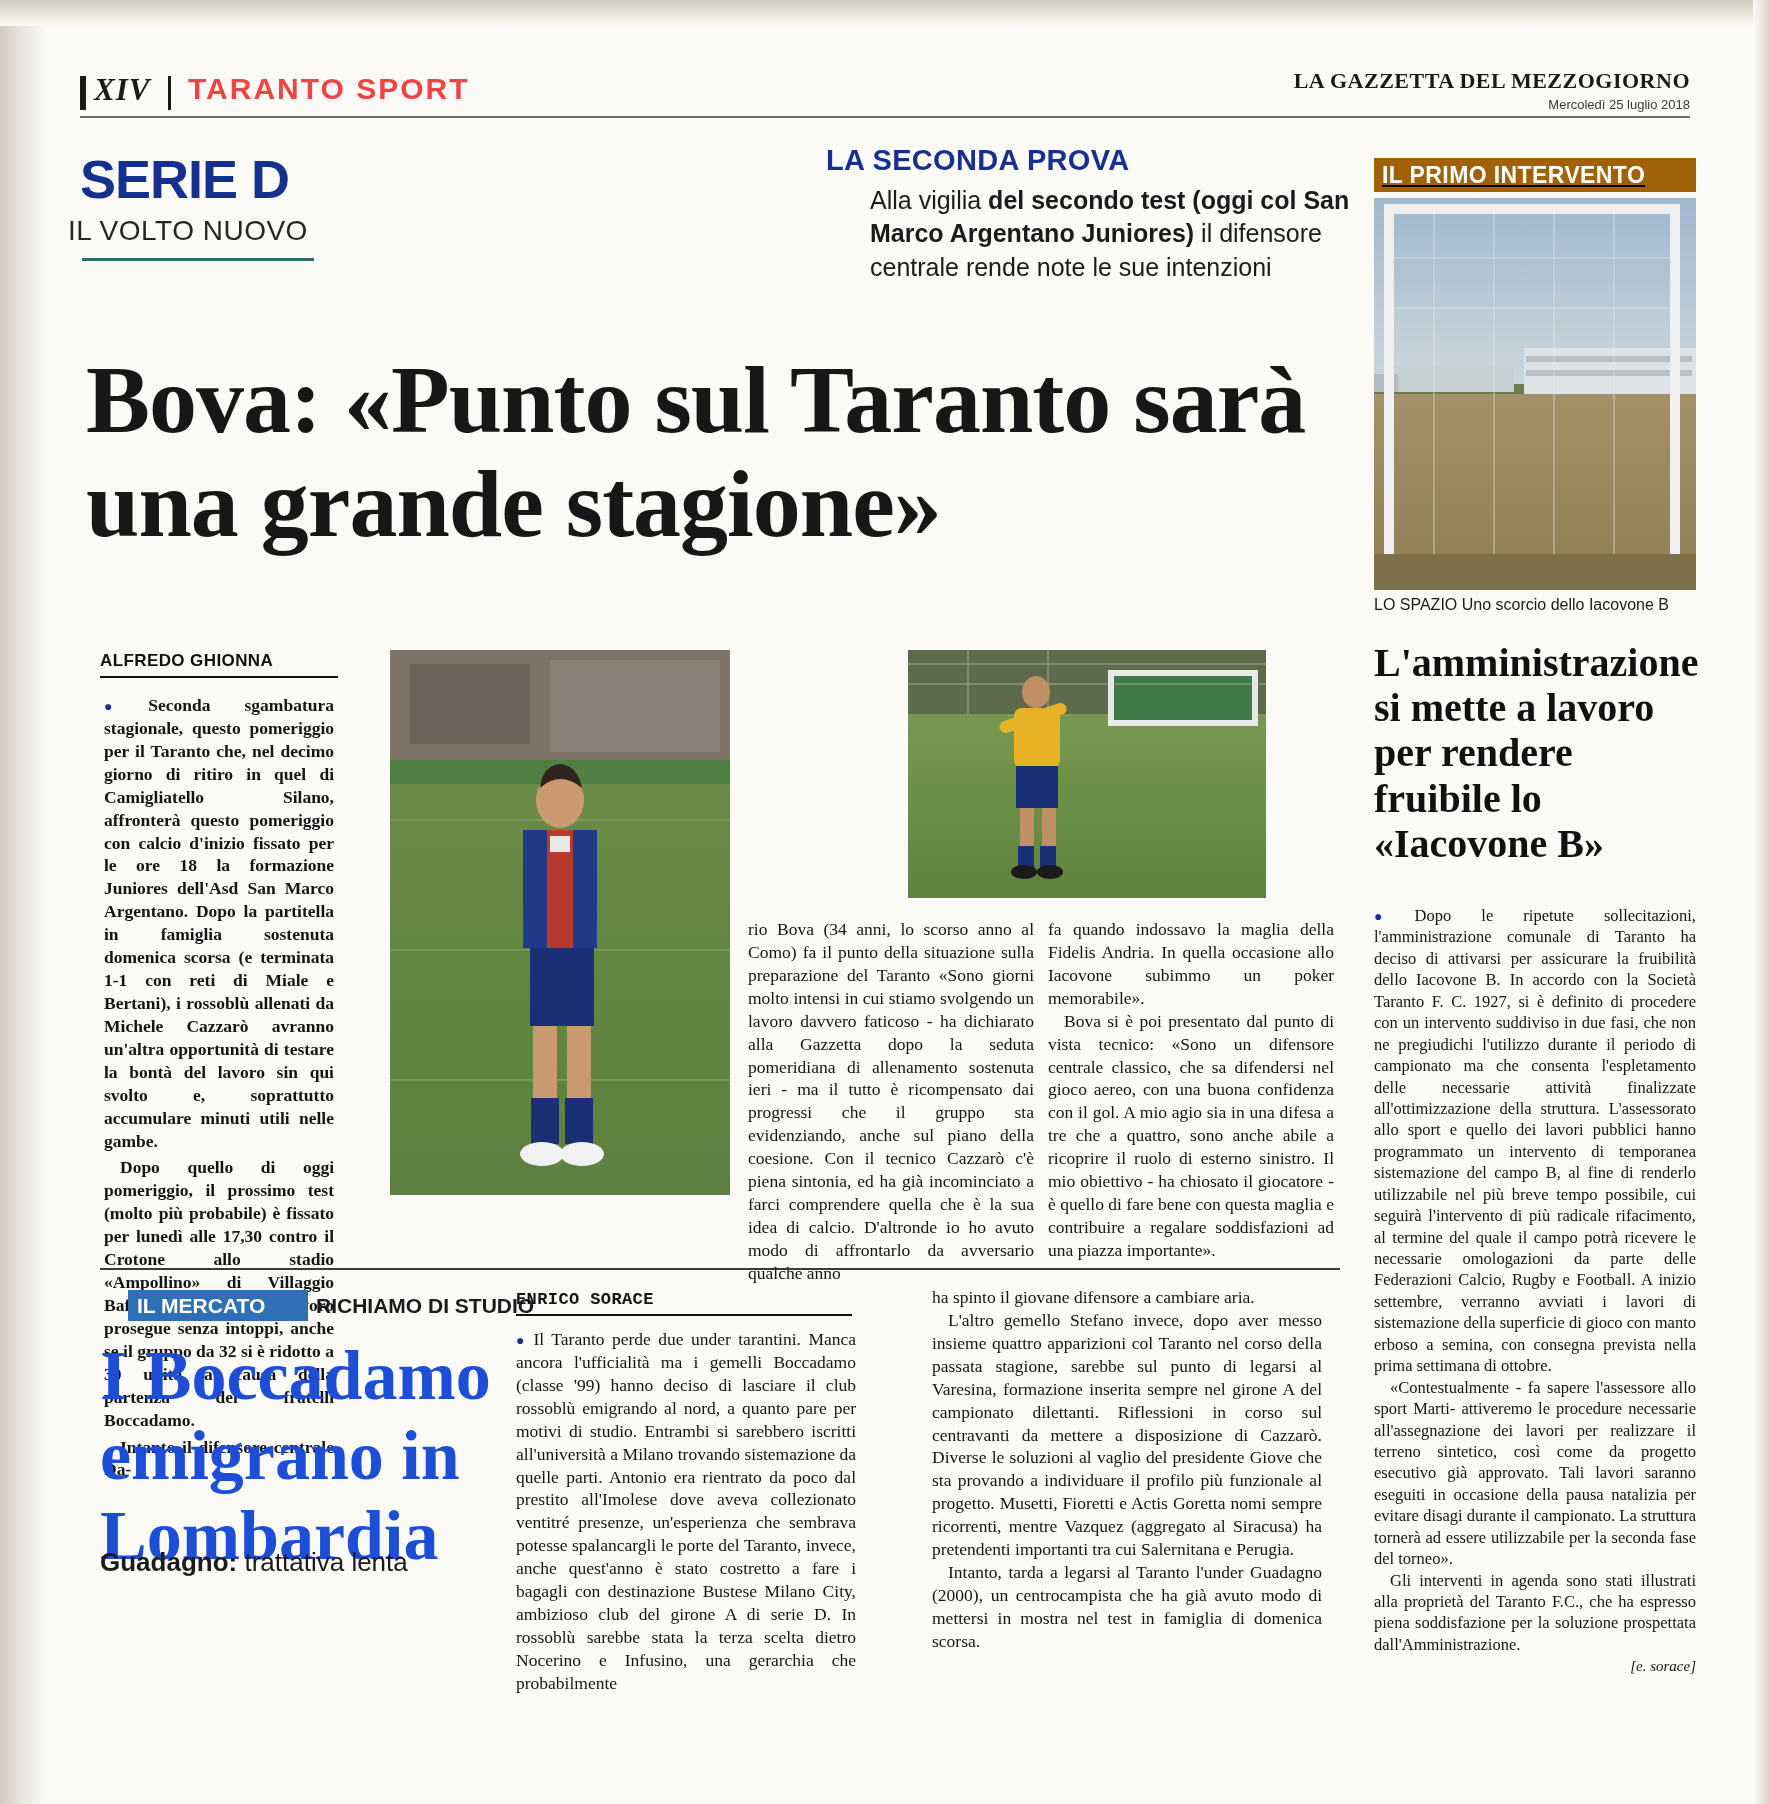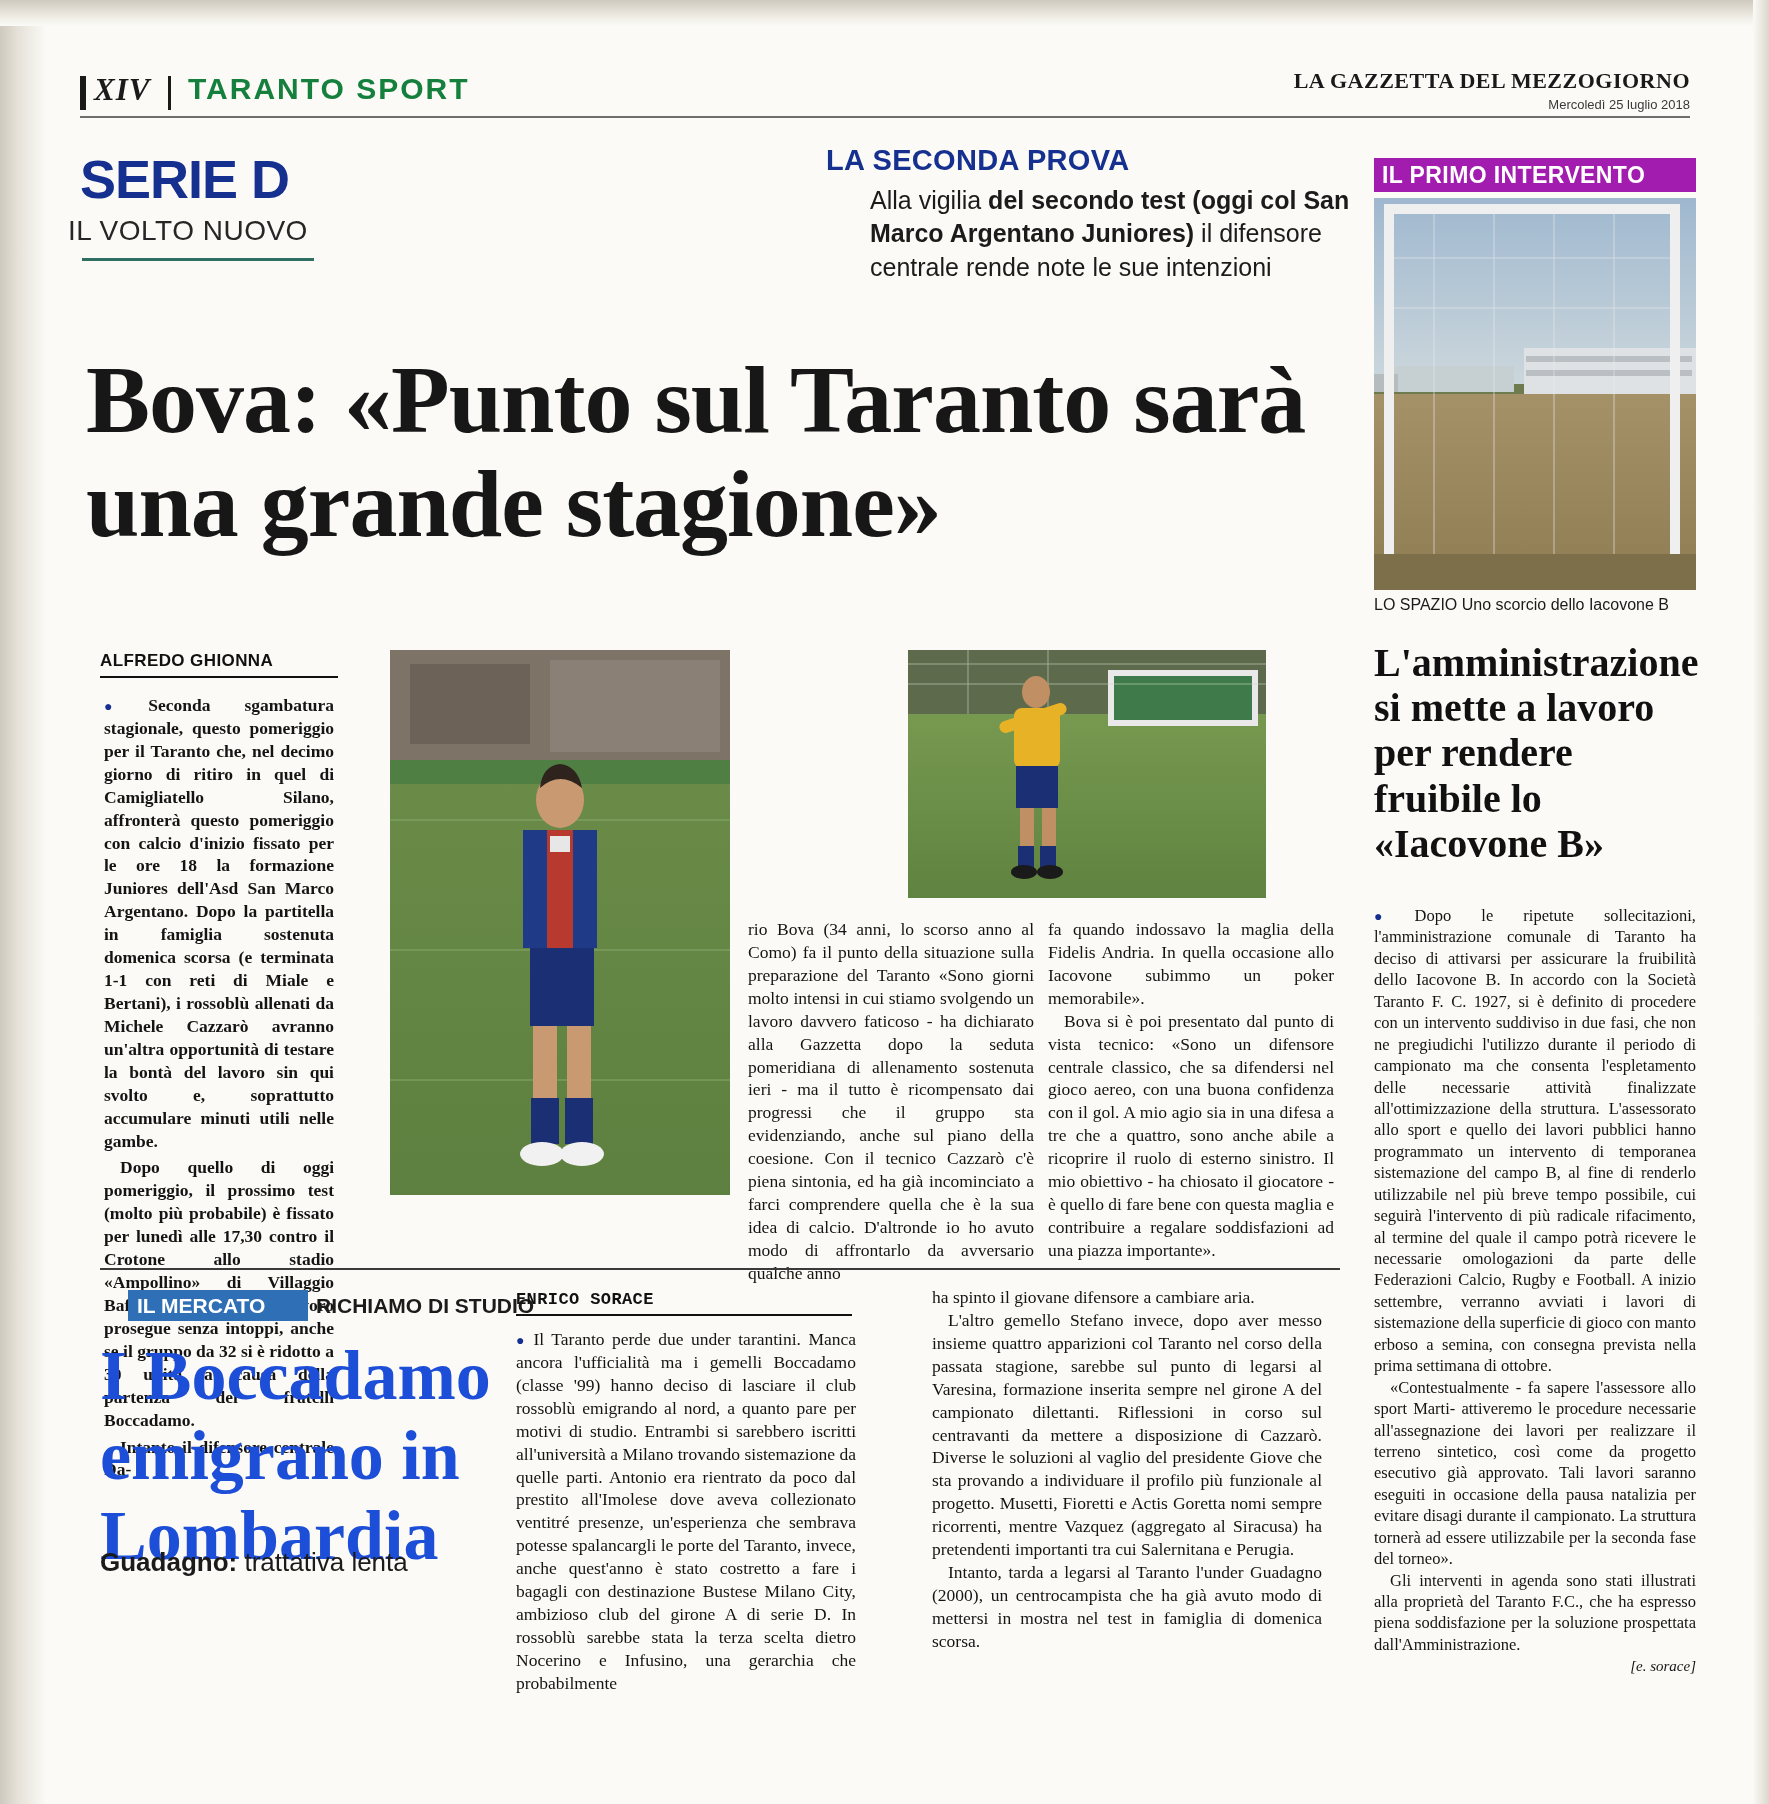--- a/index.html
+++ b/index.html
@@ -44,21 +44,21 @@
     font-weight: bold; font-style: italic;
     font-size: 31px; color: #1a1a1a; letter-spacing: 1px;
   }
   .mast-sep {
     position: absolute; left: 88px; top: 4px; width: 3px; height: 34px; background: #1a1a1a;
   }
   .mast-section {
     position: absolute; left: 108px; top: 0px;
     font-family: "Liberation Sans", sans-serif;
     font-weight: bold; font-size: 30px; letter-spacing: 2px;
-    color: #15803d;
+    color: #ef4444;
   }
   .mast-rule {
     position: absolute; left: 0; top: 44px; width: 1610px; height: 2px; background: #6e6e6e;
   }
   .mast-logo {
     position: absolute; right: 0; top: -4px; text-align: right;
   }
   .mast-logo .name {
     font-family: "Liberation Serif", serif;
     font-weight: bold; font-size: 22px; letter-spacing: 0.5px; color: #1a1a1a;
@@ -92,21 +92,22 @@
   .kicker-text {
     position: absolute; left: 826px; top: 184px; width: 530px;
     font-family: "Liberation Sans", sans-serif;
     font-size: 25px; line-height: 1.33; color: #1b1b1b; margin-left: 44px;
   }
   .kicker-text b { font-weight: bold; }
 
   
   .pi-band {
     position: absolute; left: 1374px; top: 158px; width: 322px; height: 34px;
-    background: #a21caf;
+    background: #a16207;
+    text-decoration: underline;
   }
   .pi-band span {
     display: block;
     font-family: "Liberation Sans", sans-serif;
     font-weight: bold; font-size: 23px; color: #ffffff;
     padding: 4px 0 0 8px; letter-spacing: 0.4px;
   }
   .pi-photo {
     position: absolute; left: 1374px; top: 198px; width: 322px; height: 392px;
     overflow: hidden;

